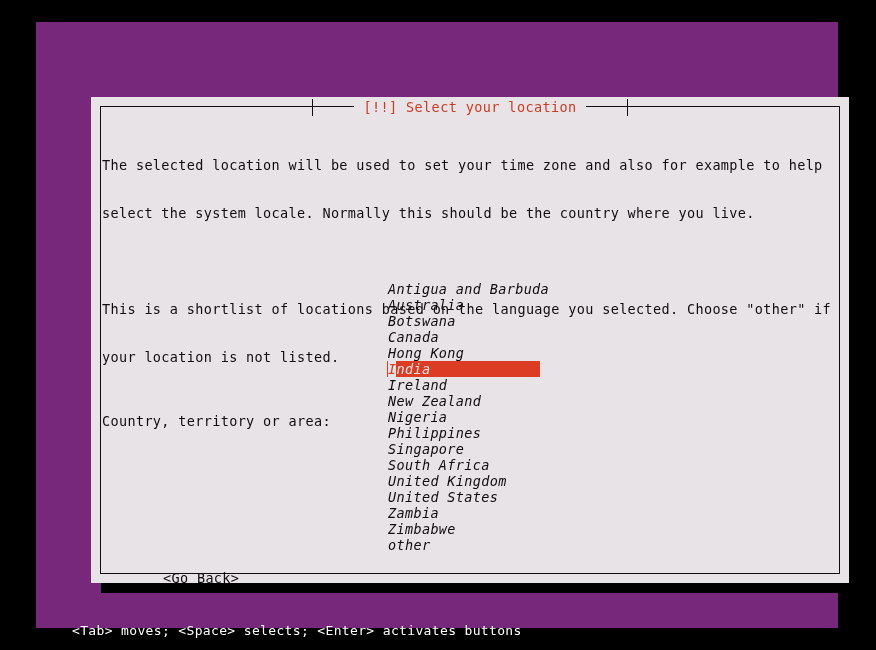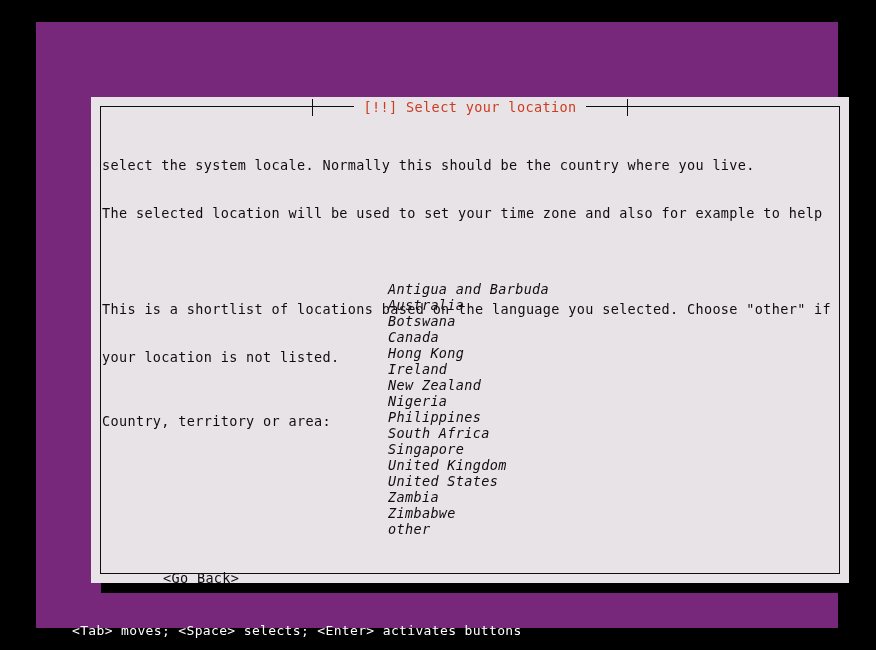--- a/index.html
+++ b/index.html
@@ -192,47 +192,48 @@
         <div id="title-wrap">
           <div class="title-tick"></div>
           <div id="dialog-title">[!!] Select your location</div>
           <div class="title-tick"></div>
         </div>
       </div>
 
       <div id="body">
 
         <div class="para">
+          <div class="para-line">The selected location will be used to set your time zone and also for example to help</div>
           <div class="para-line">select the system locale. Normally this should be the country where you live.</div>
-          <div class="para-line">The selected location will be used to set your time zone and also for example to help</div>
         </div>
 
         <div class="spacer"></div>
 
         <div class="para">
           <div class="para-line">This is a shortlist of locations based on the language you selected. Choose "other" if</div>
           <div class="para-line">your location is not listed.</div>
         </div>
 
         <div class="spacer"></div>
 
         <div class="para">Country, territory or area:</div>
 
         <div id="country-list">
             <div class="country-item">Antigua and Barbuda</div>
             <div class="country-item">Australia</div>
             <div class="country-item">Botswana</div>
             <div class="country-item">Canada</div>
             <div class="country-item">Hong Kong</div>
+            <div class="country-item selected"><span class="cursor-char">I</span><span>ndia</span></div>
             <div class="country-item">Ireland</div>
             <div class="country-item">New Zealand</div>
             <div class="country-item">Nigeria</div>
             <div class="country-item">Philippines</div>
+            <div class="country-item">Singapore</div>
             <div class="country-item">South Africa</div>
-            <div class="country-item">Singapore</div>
             <div class="country-item">United Kingdom</div>
             <div class="country-item">United States</div>
             <div class="country-item">Zambia</div>
             <div class="country-item">Zimbabwe</div>
             <div class="country-item">other</div>
           </div>
 
         <div id="go-back">&lt;Go Back&gt;</div>
 
       </div>

